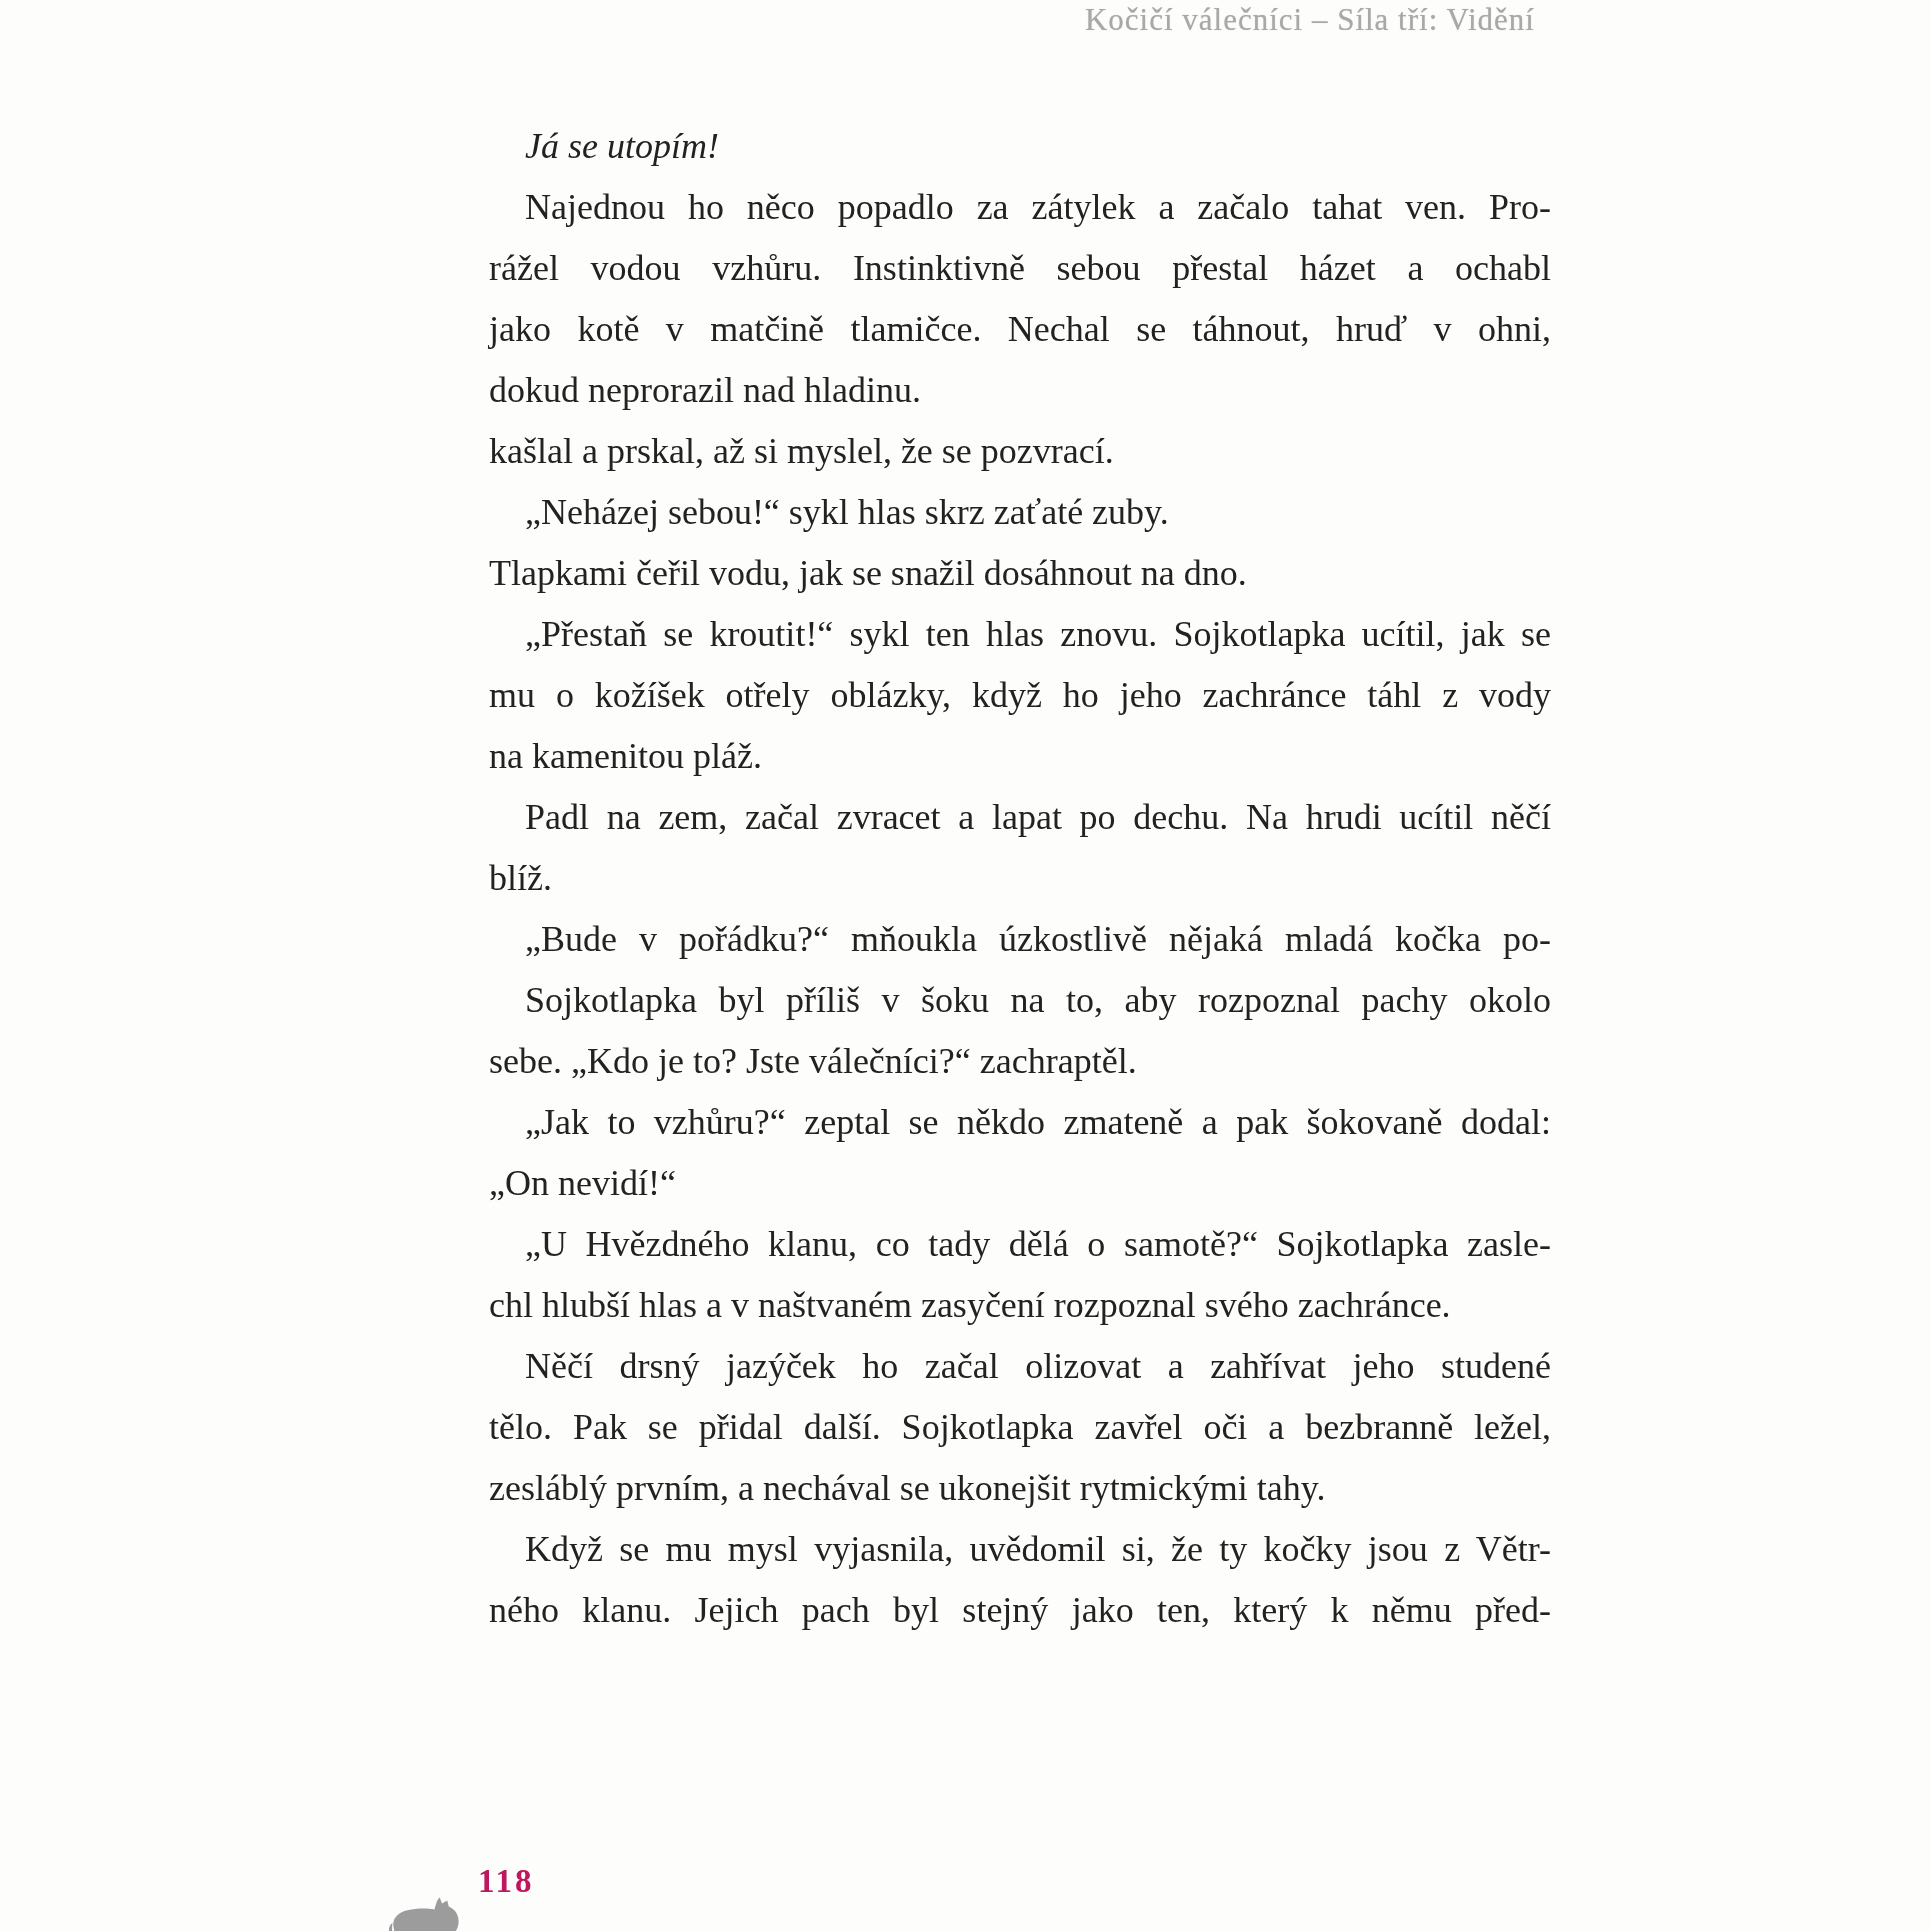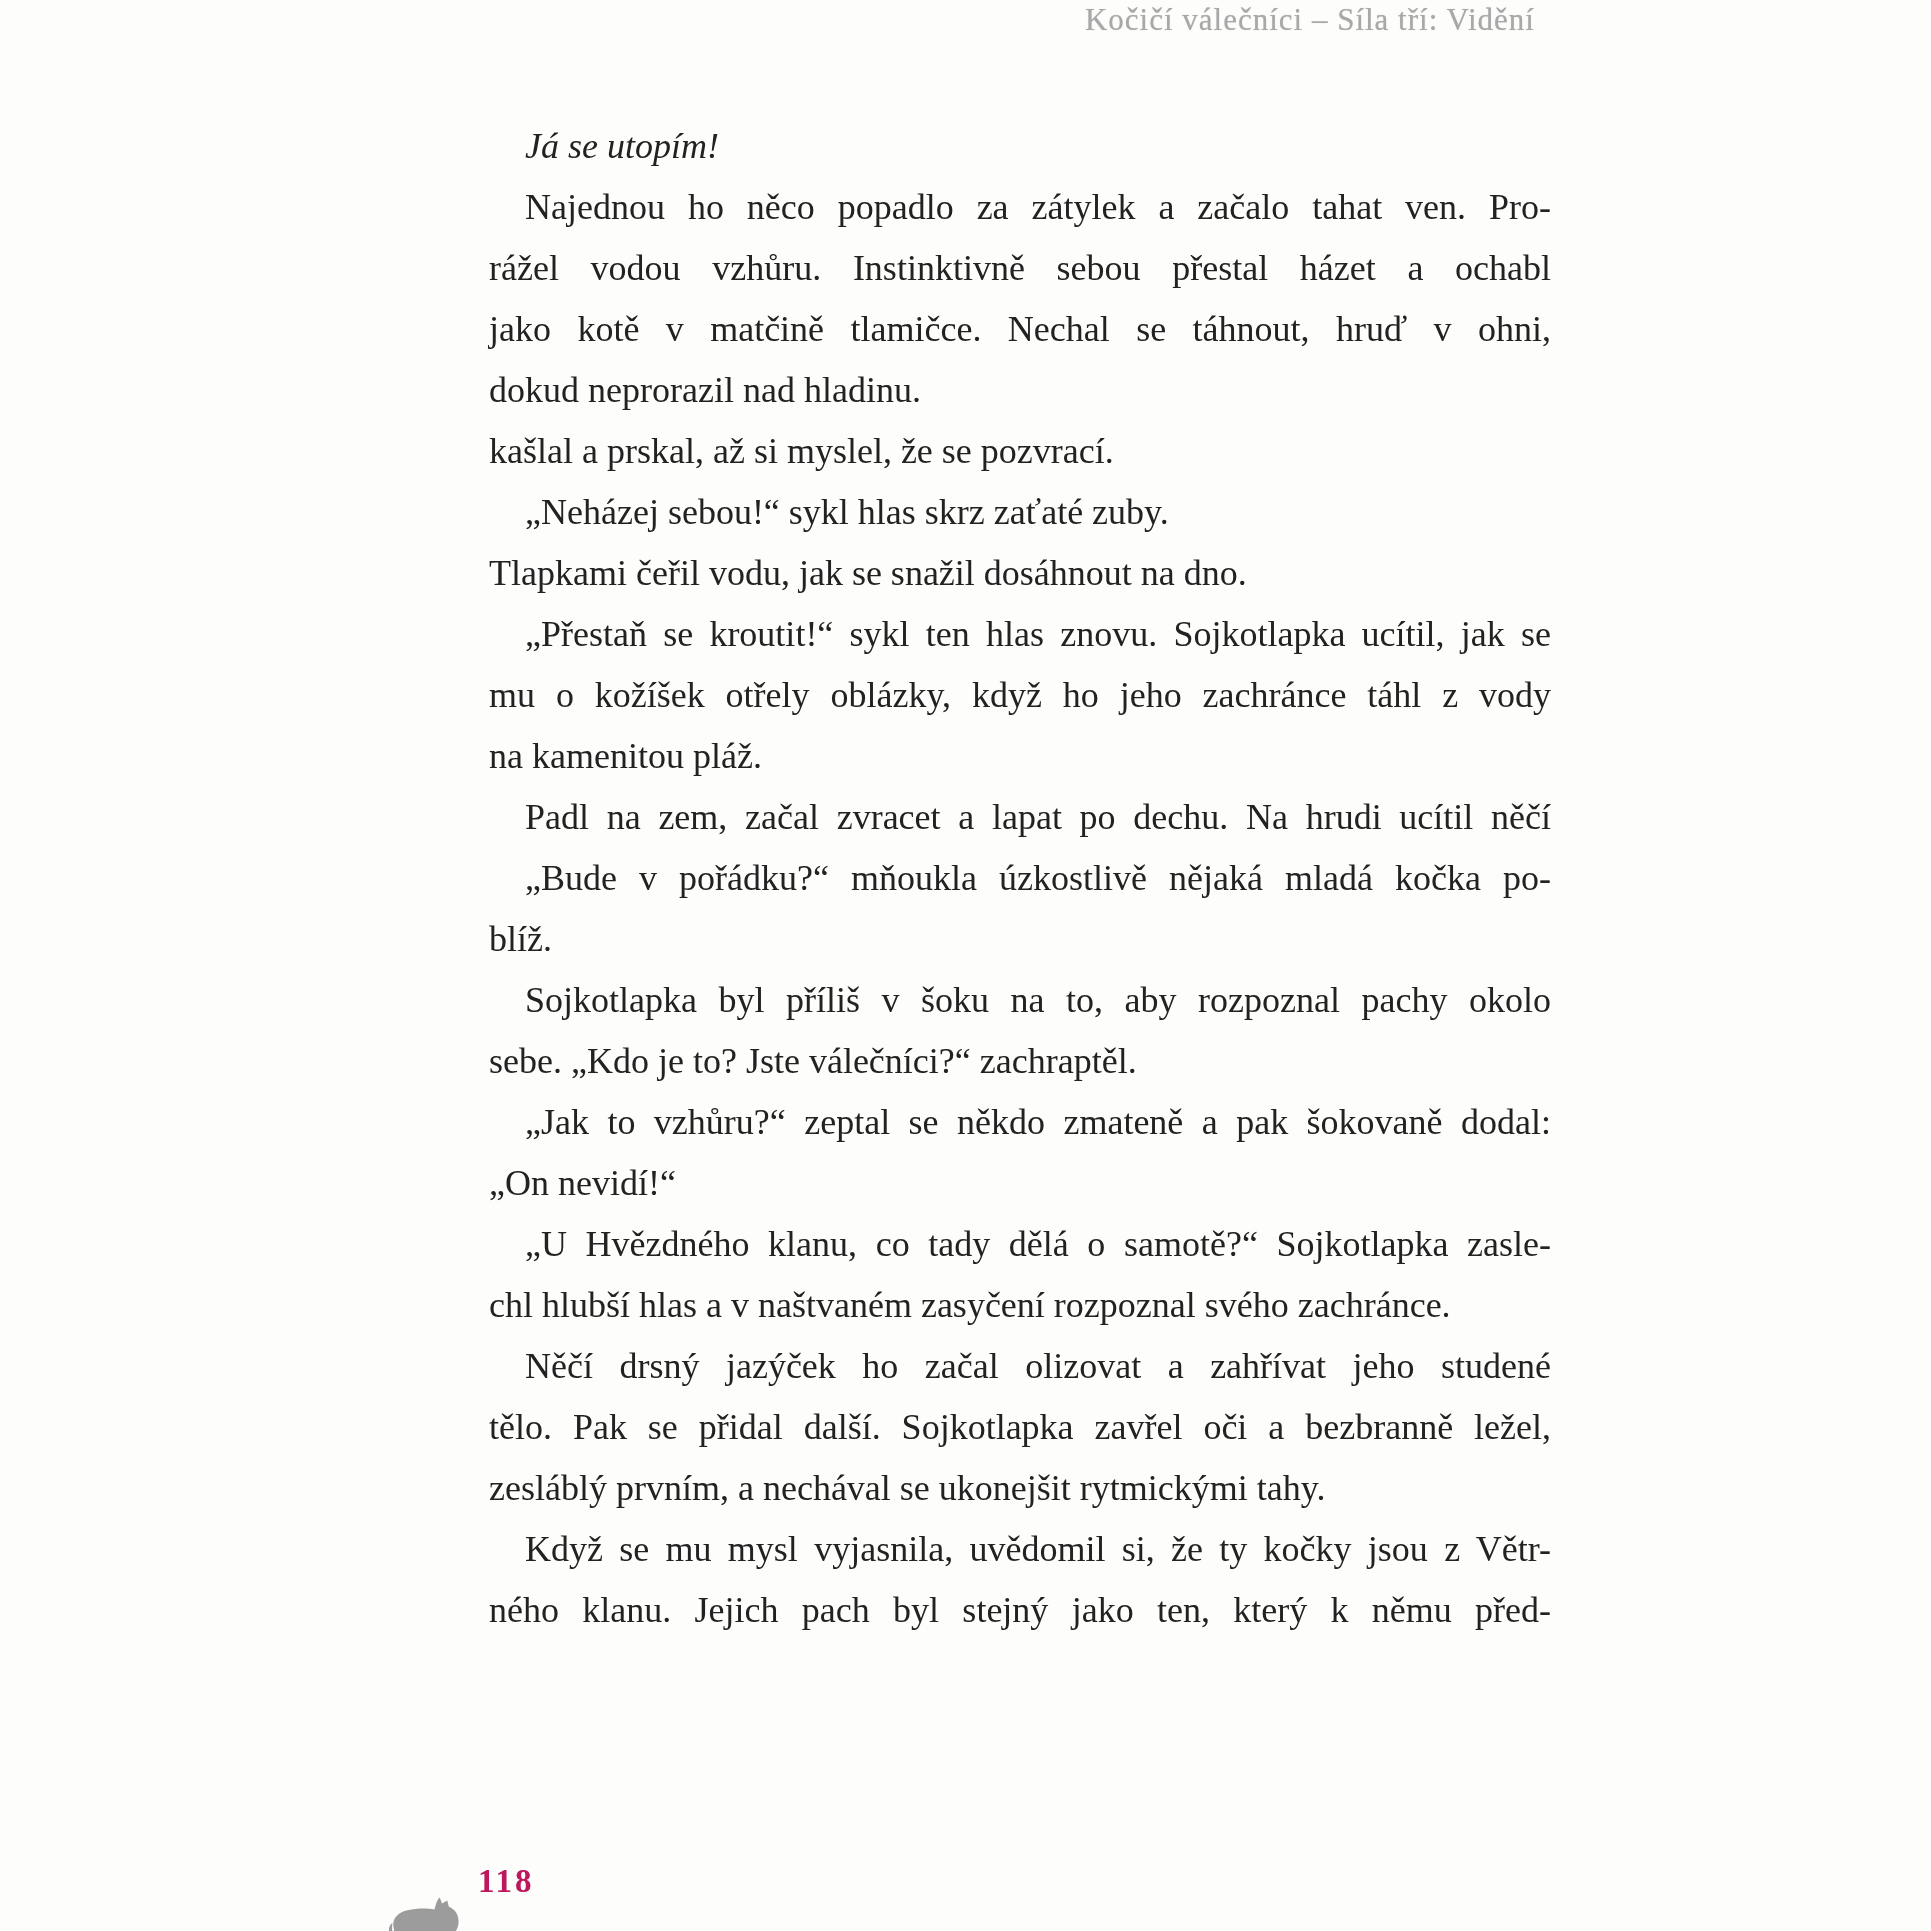--- a/index.html
+++ b/index.html
@@ -91,22 +91,22 @@
       <div class="line stretch">rážel vodou vzhůru. Instinktivně sebou přestal házet a ochabl</div>
       <div class="line stretch">jako kotě v matčině tlamičce. Nechal se táhnout, hruď v ohni,</div>
       <div class="line">dokud neprorazil nad hladinu.</div>
       <div class="line">kašlal a prskal, až si myslel, že se pozvrací.</div>
       <div class="line indent">„Neházej sebou!“ sykl hlas skrz zaťaté zuby.</div>
       <div class="line">Tlapkami čeřil vodu, jak se snažil dosáhnout na dno.</div>
       <div class="line indent stretch">„Přestaň se kroutit!“ sykl ten hlas znovu. Sojkotlapka ucítil, jak se</div>
       <div class="line stretch">mu o kožíšek otřely oblázky, když ho jeho zachránce táhl z vody</div>
       <div class="line">na kamenitou pláž.</div>
       <div class="line indent stretch">Padl na zem, začal zvracet a lapat po dechu. Na hrudi ucítil něčí</div>
+      <div class="line">blíž.</div>
       <div class="line indent stretch">„Bude v pořádku?“ mňoukla úzkostlivě nějaká mladá kočka po-</div>
-      <div class="line">blíž.</div>
       <div class="line indent stretch">Sojkotlapka byl příliš v šoku na to, aby rozpoznal pachy okolo</div>
       <div class="line">sebe. „Kdo je to? Jste válečníci?“ zachraptěl.</div>
       <div class="line indent stretch">„Jak to vzhůru?“ zeptal se někdo zmateně a pak šokovaně dodal:</div>
       <div class="line">„On nevidí!“</div>
       <div class="line indent stretch">„U Hvězdného klanu, co tady dělá o samotě?“ Sojkotlapka zasle-</div>
       <div class="line">chl hlubší hlas a v naštvaném zasyčení rozpoznal svého zachránce.</div>
       <div class="line indent stretch">Něčí drsný jazýček ho začal olizovat a zahřívat jeho studené</div>
       <div class="line stretch">tělo. Pak se přidal další. Sojkotlapka zavřel oči a bezbranně ležel,</div>
       <div class="line">zesláblý prvním, a nechával se ukonejšit rytmickými tahy.</div>
       <div class="line indent stretch">Když se mu mysl vyjasnila, uvědomil si, že ty kočky jsou z Větr-</div>

